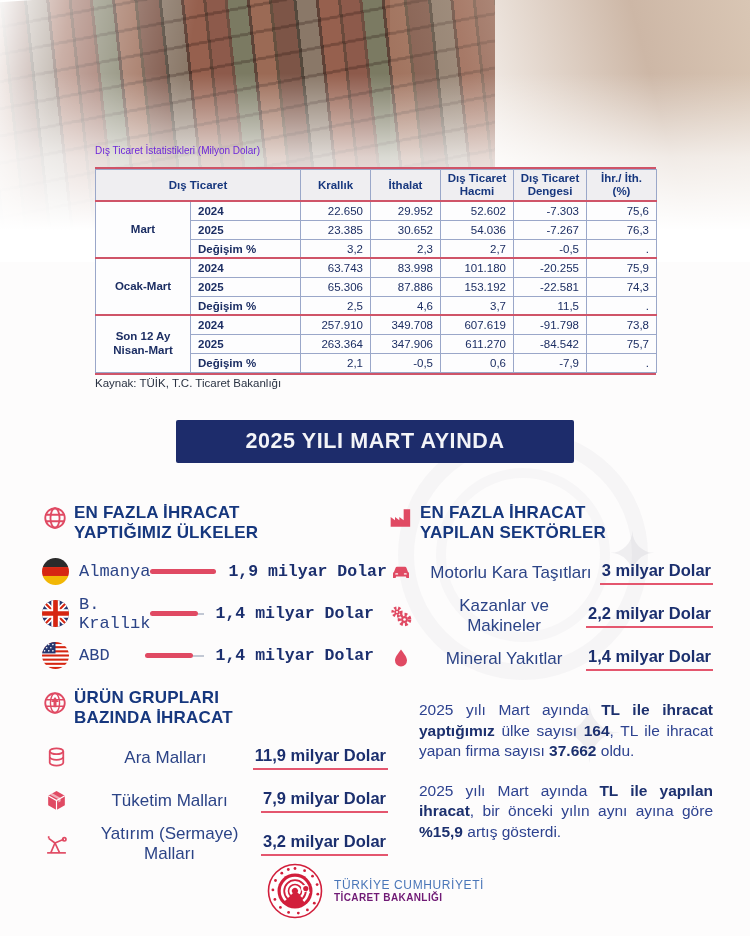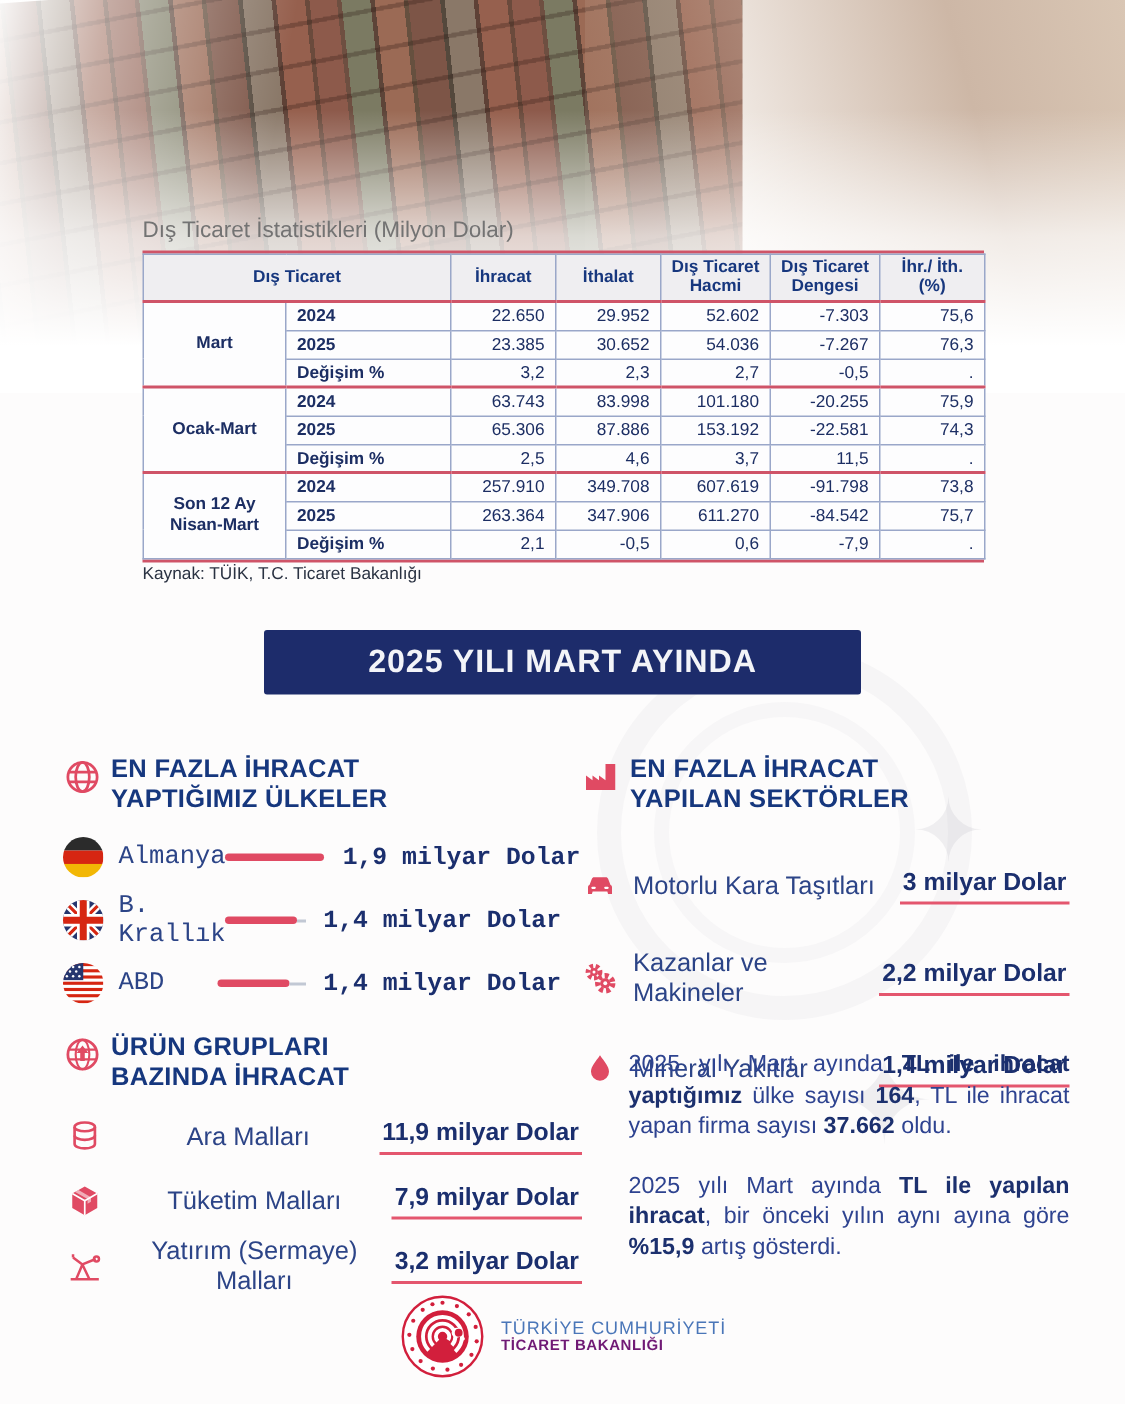--- a/index.html
+++ b/index.html
@@ -28,21 +28,21 @@
   .hero .fade-bottom { position:absolute; inset:0;
     background:linear-gradient(to bottom, rgba(255,255,255,0) 0%, rgba(255,255,255,0) 28%, rgba(255,255,255,.72) 60%, #ffffff 88%); }
 
   
   .watermark { position:absolute; left:398px; top:430px; width:250px; height:250px; border-radius:50%;
     border:16px solid rgba(150,150,168,.07); }
   .watermark::after { content:""; position:absolute; inset:22px; border-radius:50%; border:10px solid rgba(150,150,168,.06); }
   .wm-star { position:absolute; color:rgba(140,140,160,.12); font-size:58px; }
 
   
-  .caption { position:absolute; left:95px; top:145px; font-size:15px; color:#737373; }
+  .caption { position:absolute; left:95px; top:145px; font-size:10px; color:#6d28d9; }
   .table-wrap { position:absolute; left:95px; top:167px; width:561px;
     border-top:2.5px solid #cf5468; border-bottom:2.5px solid #cf5468; }
   table.trade { border-collapse:collapse; width:561px; font-size:11.5px; table-layout:fixed; }
   table.trade th, table.trade td { border:1px solid #9aa7c9; }
   table.trade thead th { background:#efeef1; color:#17377e; font-weight:bold;
     padding:2px 5px; height:30px; line-height:1.15; border-bottom:2.5px solid #cf5468; }
   table.trade thead th.num-h { text-align:center; }
   table.trade td { height:19px; padding:1px 7px; color:#1c2e63; background:#fdfdfe; }
   td.grp { background:#ebebee; color:#17377e; font-weight:bold; text-align:center; line-height:1.2; }
   td.per { background:#ebebee; color:#17377e; font-weight:bold; text-align:left; padding-left:9px; }
@@ -64,21 +64,21 @@
   .country-row { display:flex; align-items:center; margin-top:14px; height:28px;font-family:Liberation Mono, monospace; }
   .country-row .flag { flex:0 0 27px; height:27px; }
   .country-row .clabel { width:104px; margin-left:10px; font-size:17px; color:#2c4487; }
   .country-bar { display:flex; align-items:center; width:92px; }
   .country-bar .thick { height:5px; background:#e04a63; border-radius:3px; }
   .country-bar .thin { flex:1; height:1.5px; background:#c2c8d4; }
   .bar-w1 { width:66px; } .bar-w2 { width:48px; }
   .country-row .cval { margin-left:12px; font-size:16.5px; font-weight:bold; color:#1b2f6e; white-space:nowrap;text-align:center; }
 
   .sec-sectors { position:absolute; left:388px; top:503px; width:325px; }
-  .sector-row { display:flex; align-items:center; margin-top:33px; height:28px; }
+  .sector-row { display:flex; align-items:center; margin-top:15px; height:28px;text-align:center; }
   .sector-row .sicon { flex:0 0 26px; height:24px; margin-right:8px; position:relative; }
   .sector-row .slabel { flex:1; font-size:17px; color:#2c4487; }
   .uval { font-size:16.5px; font-weight:bold; color:#1b2f6e; white-space:nowrap;
     border-bottom:2px solid #e4566e; padding:0 2px 3px 2px; }
 
   .sec-products { position:absolute; left:42px; top:688px; width:346px; }
   .product-row { display:flex; align-items:center; margin-top:15px; height:28px;text-align:center; }
   .product-row .picon { flex:0 0 28px; height:26px; margin-right:8px; }
   .product-row .plabel { flex:1; font-size:17px; color:#2c4487; }
 
@@ -120,21 +120,21 @@
           <col style="width:110px">
           <col style="width:70px">
         <col style="width:70px">
           <col style="width:73px">
           <col style="width:73px">
           <col style="width:70px">
       </colgroup>
       <thead>
         <tr>
           <th colspan="2">Dış Ticaret</th>
-          <th class="num-h">İhracat</th>
+          <th class="num-h">Krallık</th>
           <th class="num-h">İthalat</th>
           <th class="num-h">Dış Ticaret Hacmi</th>
           <th class="num-h">Dış Ticaret Dengesi</th>
           <th class="num-h">İhr./ İth. (%)</th>
         </tr>
       </thead>
       <tbody>
 
         <tr class="group-start">
           <td class="grp" rowspan="3">Mart</td>

